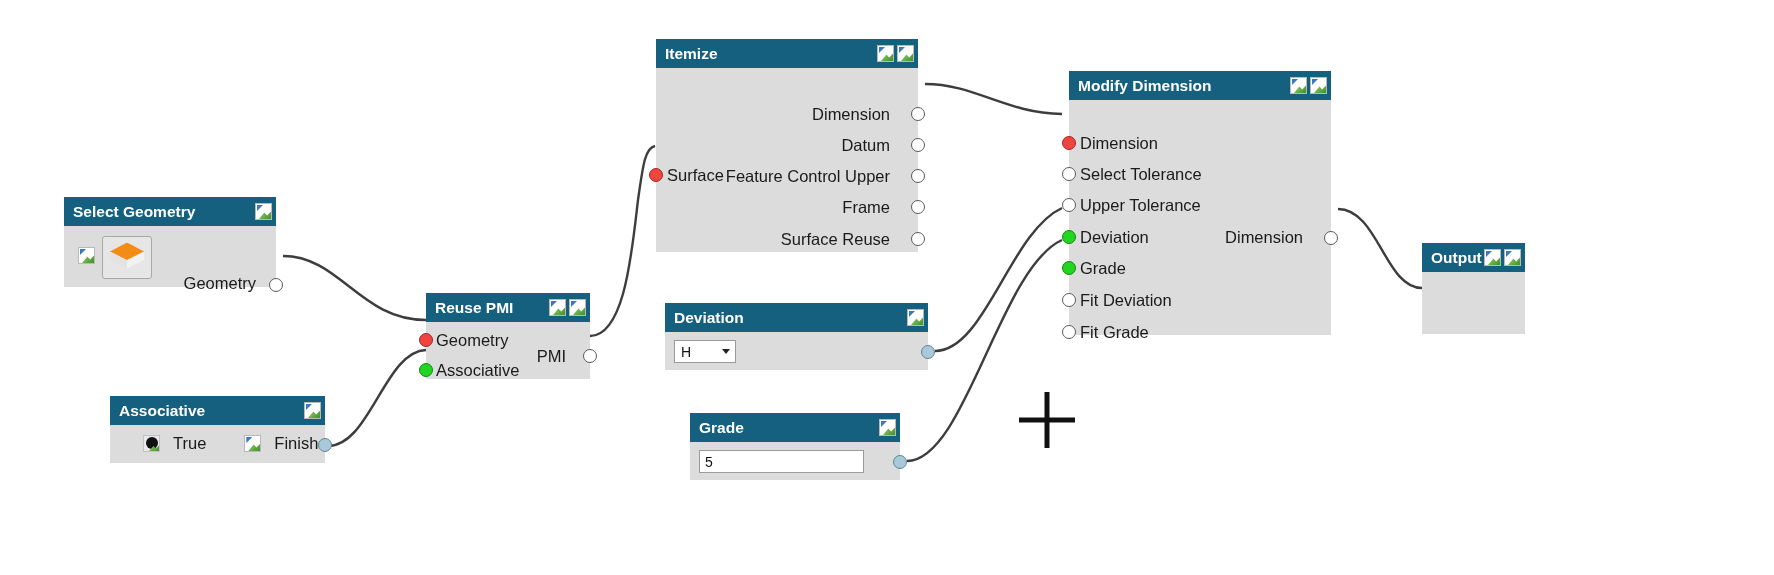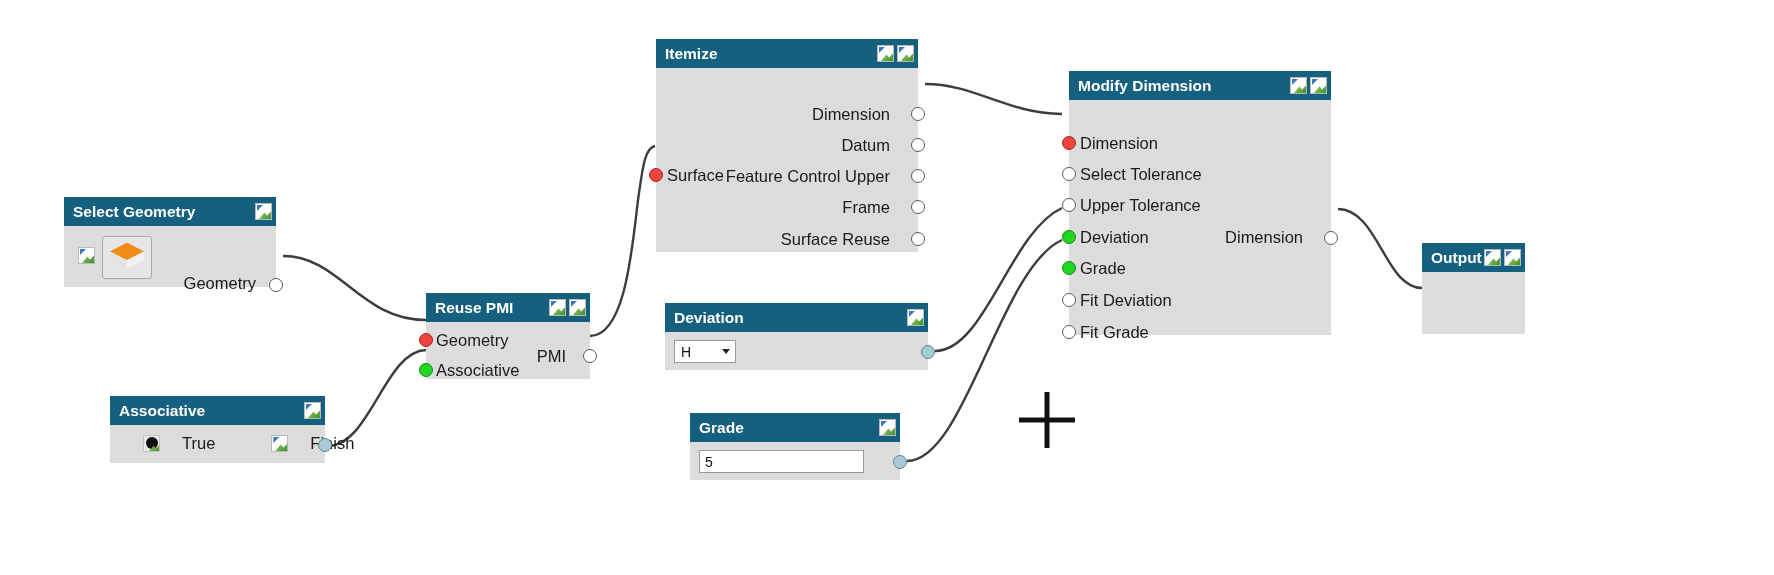--- a/index.html
+++ b/index.html
@@ -185,21 +185,21 @@
     left: 17px; top: 9px;
     width: 17px; height: 17px;
     background: #f2f2f2;
     clip-path: polygon(0 50%, 100% 0, 100% 50%, 0 100%);
   }
 
   .radio-row {
     position: absolute;
     display: flex;
     align-items: center;
-    gap: 22px;
+    gap: 13px;
     font-size: 16.5px;
     color: #1a1a1a;
     white-space: nowrap;
   }
   .radio-on {
     display: inline-block;
     position: relative;
     width: 17px; height: 17px;
     background: #e9e9e9;
     border: 1px solid #c2c2c2;

